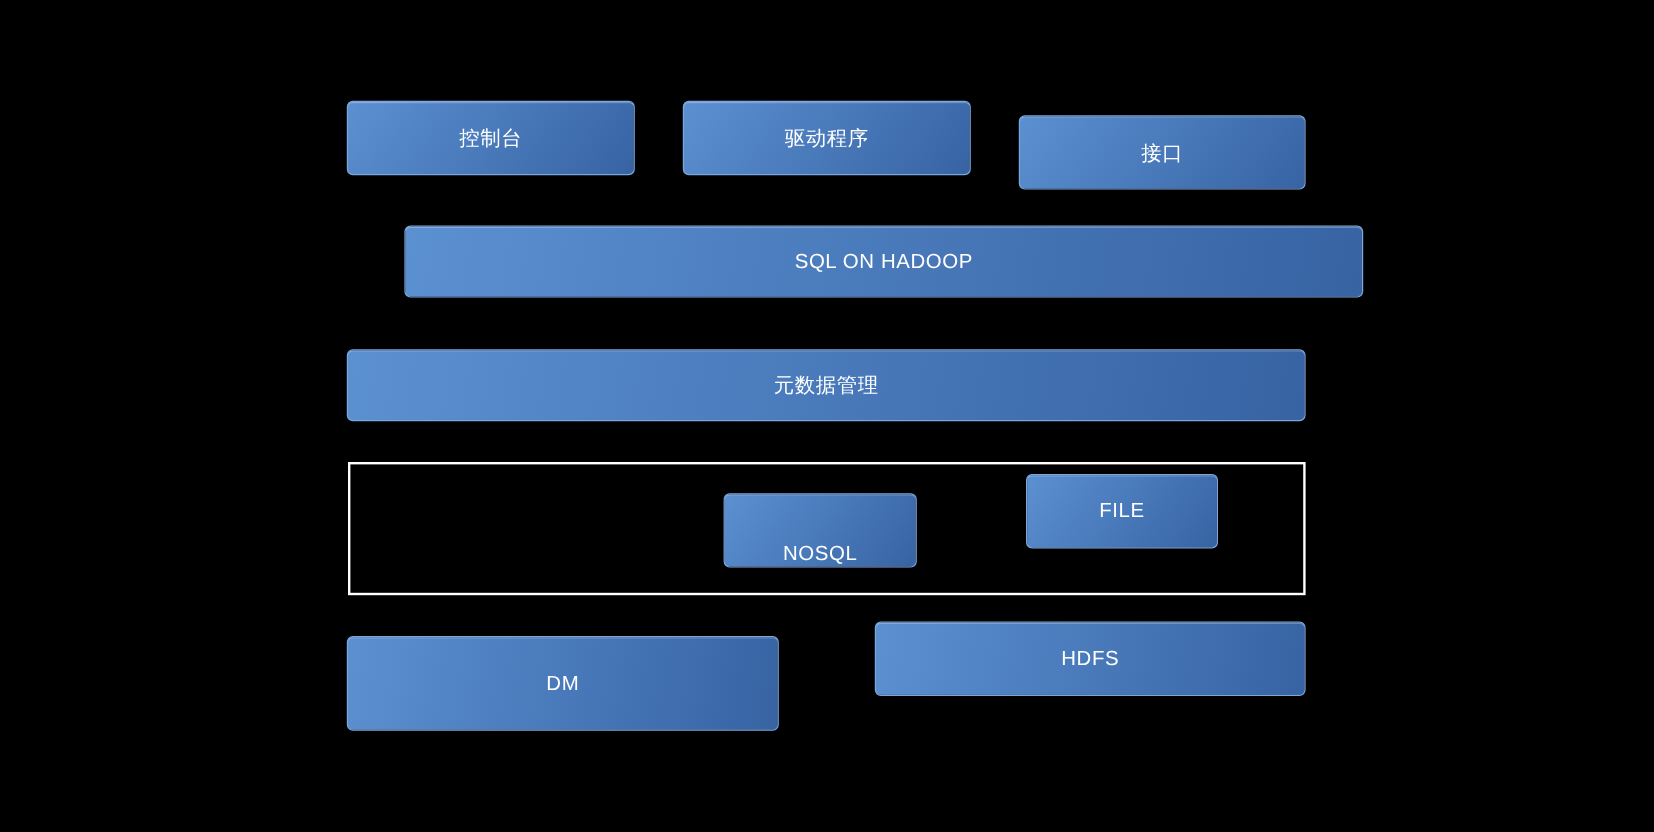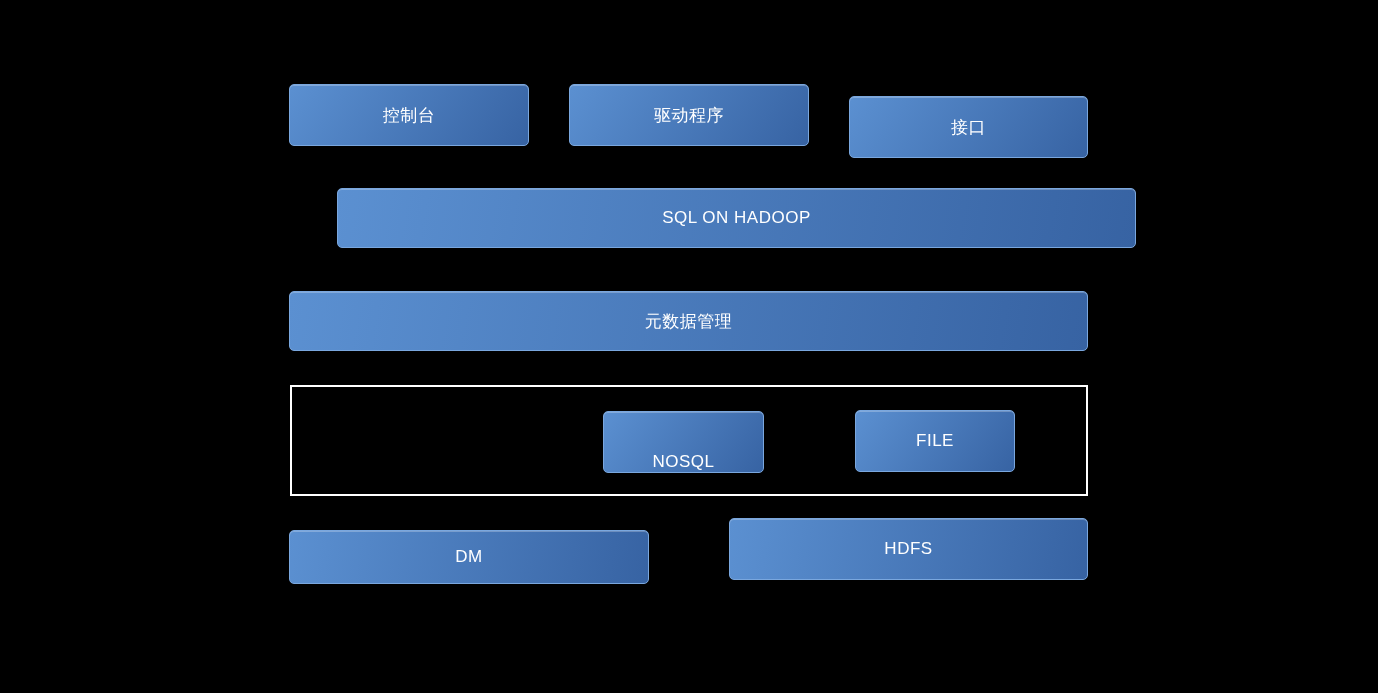--- a/index.html
+++ b/index.html
@@ -68,25 +68,25 @@
   </div>
 
   <div class="node bar" style="left:289px; top:291px; width:799px; height:60px;">
     <span>元数据管理</span>
   </div>
 
   <div class="group" style="left:290px; top:385px; width:798px; height:111px;">
     <div class="node" style="left:311px; top:24px; width:161px; height:62px;align-items:flex-end;">
       <span>NOSQL</span>
     </div>
-    <div class="node" style="left:563px; top:23px; width:160px; height:62px;">
+    <div class="node" style="left:563px; top:8px; width:160px; height:62px;">
       <span>FILE</span>
     </div>
   </div>
 
-  <div class="node bar" style="left:289px; top:530px; width:360px; height:54px;">
+  <div class="node bar" style="left:289px; top:530px; width:360px; height:79px;">
     <span>DM</span>
   </div>
   <div class="node bar" style="left:729px; top:518px; width:359px; height:62px;">
     <span>HDFS</span>
   </div>
 
 </div>
 
 </body></html>

